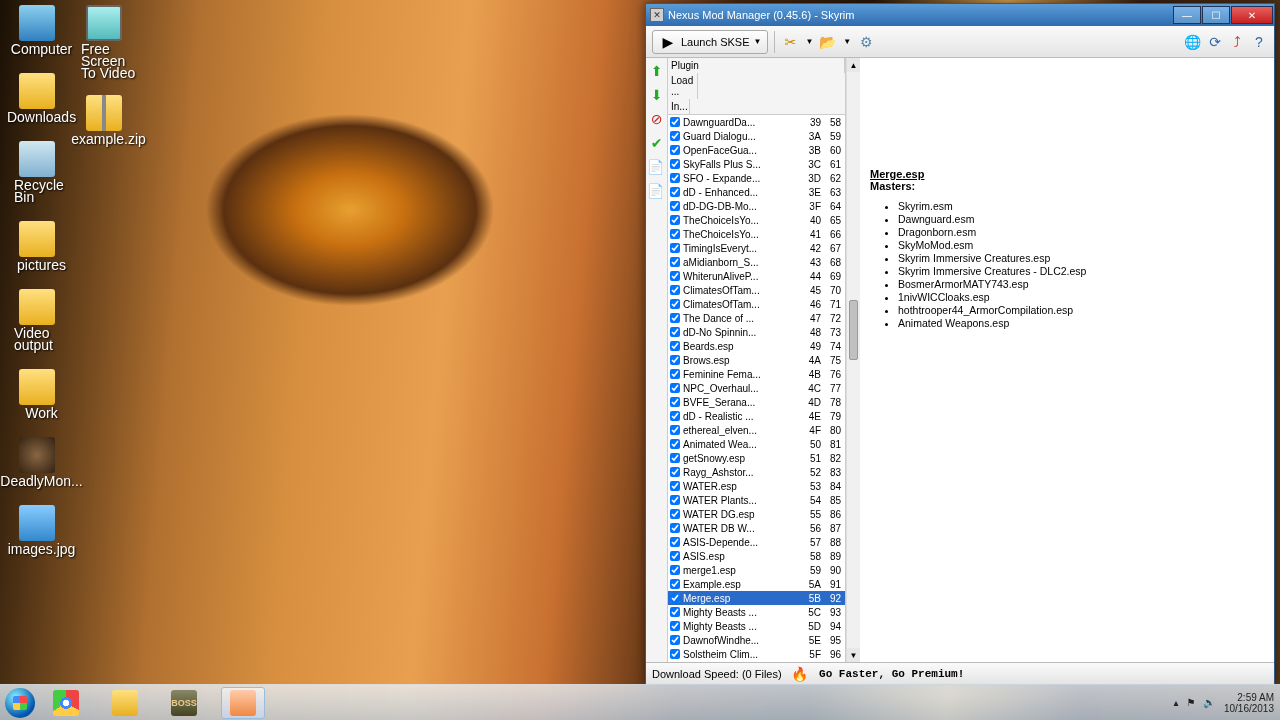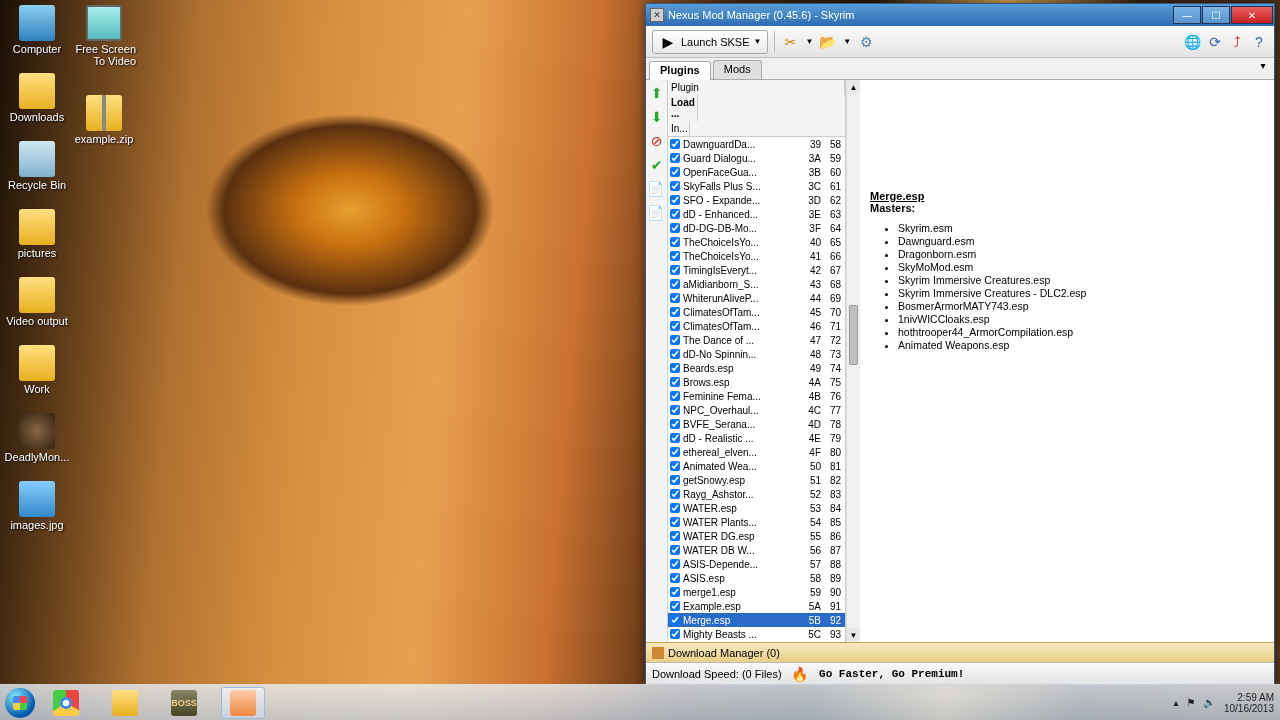--- a/index.html
+++ b/index.html
@@ -20,21 +20,21 @@
 .desktop-icon { width: 64px; display: flex; flex-direction: column; align-items: center; gap: 2px; cursor: pointer; }
 .desktop-icon .ico { width: 36px; height: 36px; border-radius: 3px; display:flex; align-items:center; justify-content:center; }
 .ico-computer { background: linear-gradient(180deg,#8cd0f0,#3080c0); }
 .ico-folder { background: linear-gradient(180deg,#ffe080,#e8b020); }
 .ico-recycle { background: linear-gradient(180deg,#d0e8f0,#80b0d0); border-radius: 6px 6px 10px 10px; }
 .ico-zip { background: linear-gradient(180deg,#ffe080,#e8b020); position:relative; }
 .ico-zip::after { content:""; position:absolute; left:16px; top:0; width:4px; height:100%; background:#888; }
 .ico-img { background: linear-gradient(180deg,#88ccff,#3388cc); }
 .ico-monitor { background: linear-gradient(180deg,#aee,#5bb); border:2px solid #666; }
 .ico-monster { background: radial-gradient(circle,#886644,#332211); border-radius:50%; }
-.desktop-icon .lbl { font-size: 11px; color: #fff; text-shadow: 1px 1px 2px #000; text-align: right; line-height: 12px; }
+.desktop-icon .lbl { font-size: 14px; color: #fff; text-shadow: 1px 1px 2px #000; text-align: left; line-height: 12px; margin-left: 9px; }
 .desktop-icon.col2 { position: absolute; }
 
 
 .window {
   position: absolute; left: 645px; top: 3px; width: 630px; height: 682px;
   background: #f4f4f4; border: 1px solid #2e5a84; box-shadow: 0 0 10px rgba(0,0,0,.5);
   display: flex; flex-direction: column;
 }
 .titlebar {
   height: 22px; background: linear-gradient(180deg,#5a9cd8,#2e6cb0);
@@ -59,21 +59,21 @@
 .tabs .expand { margin-left:auto; width:16px; text-align:center; font-size:10px; cursor:pointer; }
 
 .body-area { flex:1; display:flex; overflow:hidden; background:#fff; }
 .sidebar-tools { width:22px; background:#f4f4f4; border-right:1px solid #ccc; display:flex; flex-direction:column; align-items:center; padding-top:4px; gap:6px; }
 .stool { width:18px; height:18px; font-size:14px; display:flex;align-items:center;justify-content:center; cursor:pointer; }
 .stool.up{ color:#2a2; } .stool.down{ color:#2a2; } .stool.no{ color:#c22; } .stool.ok{ color:#2a2; } .stool.doc{ color:#888; }
 
 .plugin-panel { width:178px; border-right:1px solid #ccc; display:flex; flex-direction:column; font-size:10px; }
 .pl-head { display:flex; background:#f4f4f4; border-bottom:1px solid #ccc; font-size:10px;flex-direction:column; }
 .pl-head span { padding:2px 3px; border-right:1px solid #ccc; }
-.pl-head .c-name{ flex:1; } .pl-head .c-load{ width:30px;font-weight:bold; } .pl-head .c-in{ width:22px; }
+.pl-head .c-name{ flex:1; } .pl-head .c-load{ width:30px; } .pl-head .c-in{ width:22px; }
 .pl-list { flex:1; overflow:hidden; position:relative; }
 .pl-row { display:flex; align-items:center; height:14px; padding-left:2px; cursor:pointer; }
 .pl-row.sel { background:#2a6ac8; color:#fff; }
 .pl-row input[type=checkbox]{ width:10px; height:10px; margin-right:3px; }
 .pl-row .nm { flex:1; white-space:nowrap; overflow:hidden; text-overflow:ellipsis; }
 .pl-row .ld { width:28px; text-align:right; padding-right:4px; }
 .pl-row .ix { width:20px; text-align:right; padding-right:4px; }
 .pl-scroll { width:14px; background:#f0f0f0; border-left:1px solid #ddd; position:relative; }
 .pl-scroll .thumb{ position:absolute; left:2px; right:2px; top:40%; height:60px; background:#c0c0c0; border:1px solid #999; border-radius:2px; }
 .pl-scroll .arr{ position:absolute; left:0; right:0; height:14px; background:#e8e8e8; display:flex;align-items:center;justify-content:center; font-size:8px; cursor:pointer; }
@@ -182,25 +182,20 @@
     <span style="font-size:8px;">▼</span>
     <span class="tb-ico" style="color:#58a;">⚙</span>
     <div class="tb-right">
       <span class="tb-ico" style="color:#888;">🌐</span>
       <span class="tb-ico" style="color:#36a;">⟳</span>
       <span class="tb-ico" style="color:#c33;">⤴</span>
       <span class="tb-ico" style="color:#36a;">?</span>
     </div>
   </div>
 
-  <div class="tabs">
-    <div class="tab active"><span>Plugins</span></div>
-    <div class="tab"><span>Mods</span></div>
-    <div class="expand">▾</div>
-  </div>
 
   <div class="body-area">
     <div class="sidebar-tools">
       <span class="stool up">⬆</span>
       <span class="stool down">⬇</span>
       <span class="stool no">⊘</span>
       <span class="stool ok">✔</span>
       <span class="stool doc">📄</span>
       <span class="stool doc">📄</span>
     </div>
@@ -466,24 +461,20 @@
           <li>Skyrim Immersive Creatures.esp</li>
           <li>Skyrim Immersive Creatures - DLC2.esp</li>
           <li>BosmerArmorMATY743.esp</li>
           <li>1nivWICCloaks.esp</li>
           <li>hothtrooper44_ArmorCompilation.esp</li>
           <li>Animated Weapons.esp</li>
         </ul>
     </div>
   </div>
 
-  <div class="dlmgr">
-    <span class="dico"></span>
-    <span>Download Manager (0)</span>
-  </div>
   <div class="statusbar">
     <span>Download Speed: (0 Files)</span>
     <span class="flame">🔥</span>
     <span class="prem">Go Faster, Go Premium!</span>
   </div>
 </div>
 
 <div class="taskbar">
   <div class="start-orb">
       <div class="orb">

